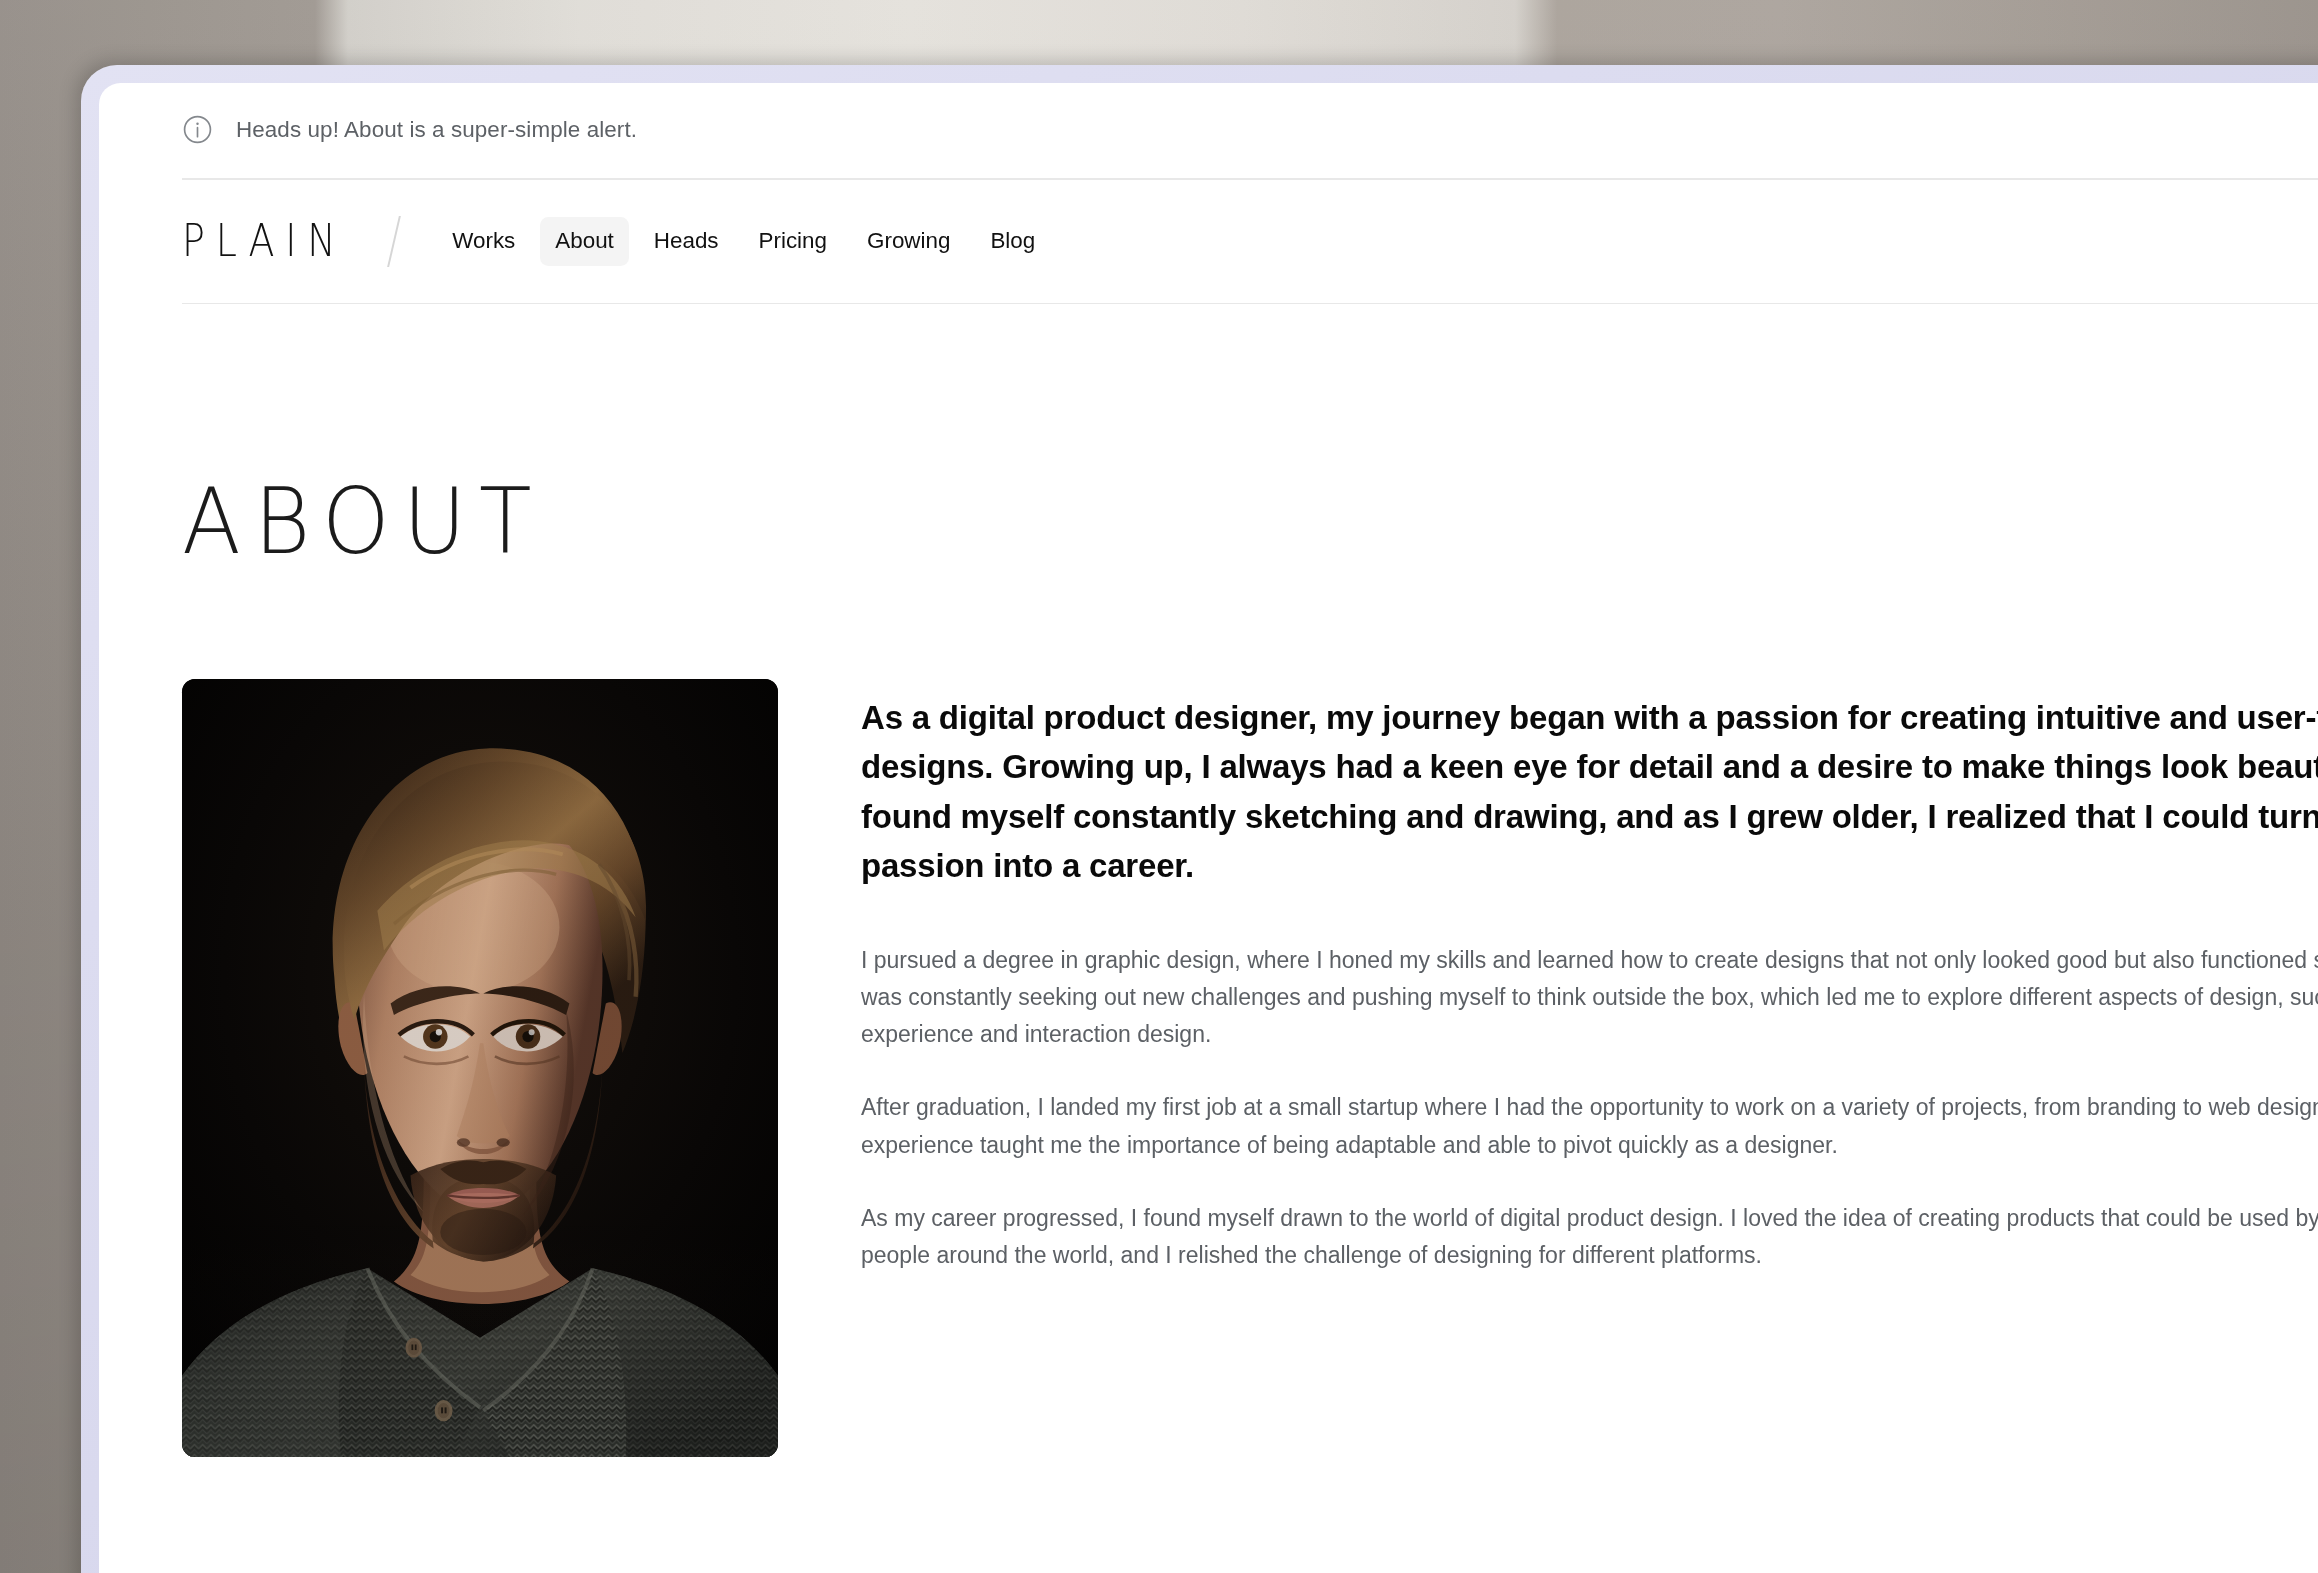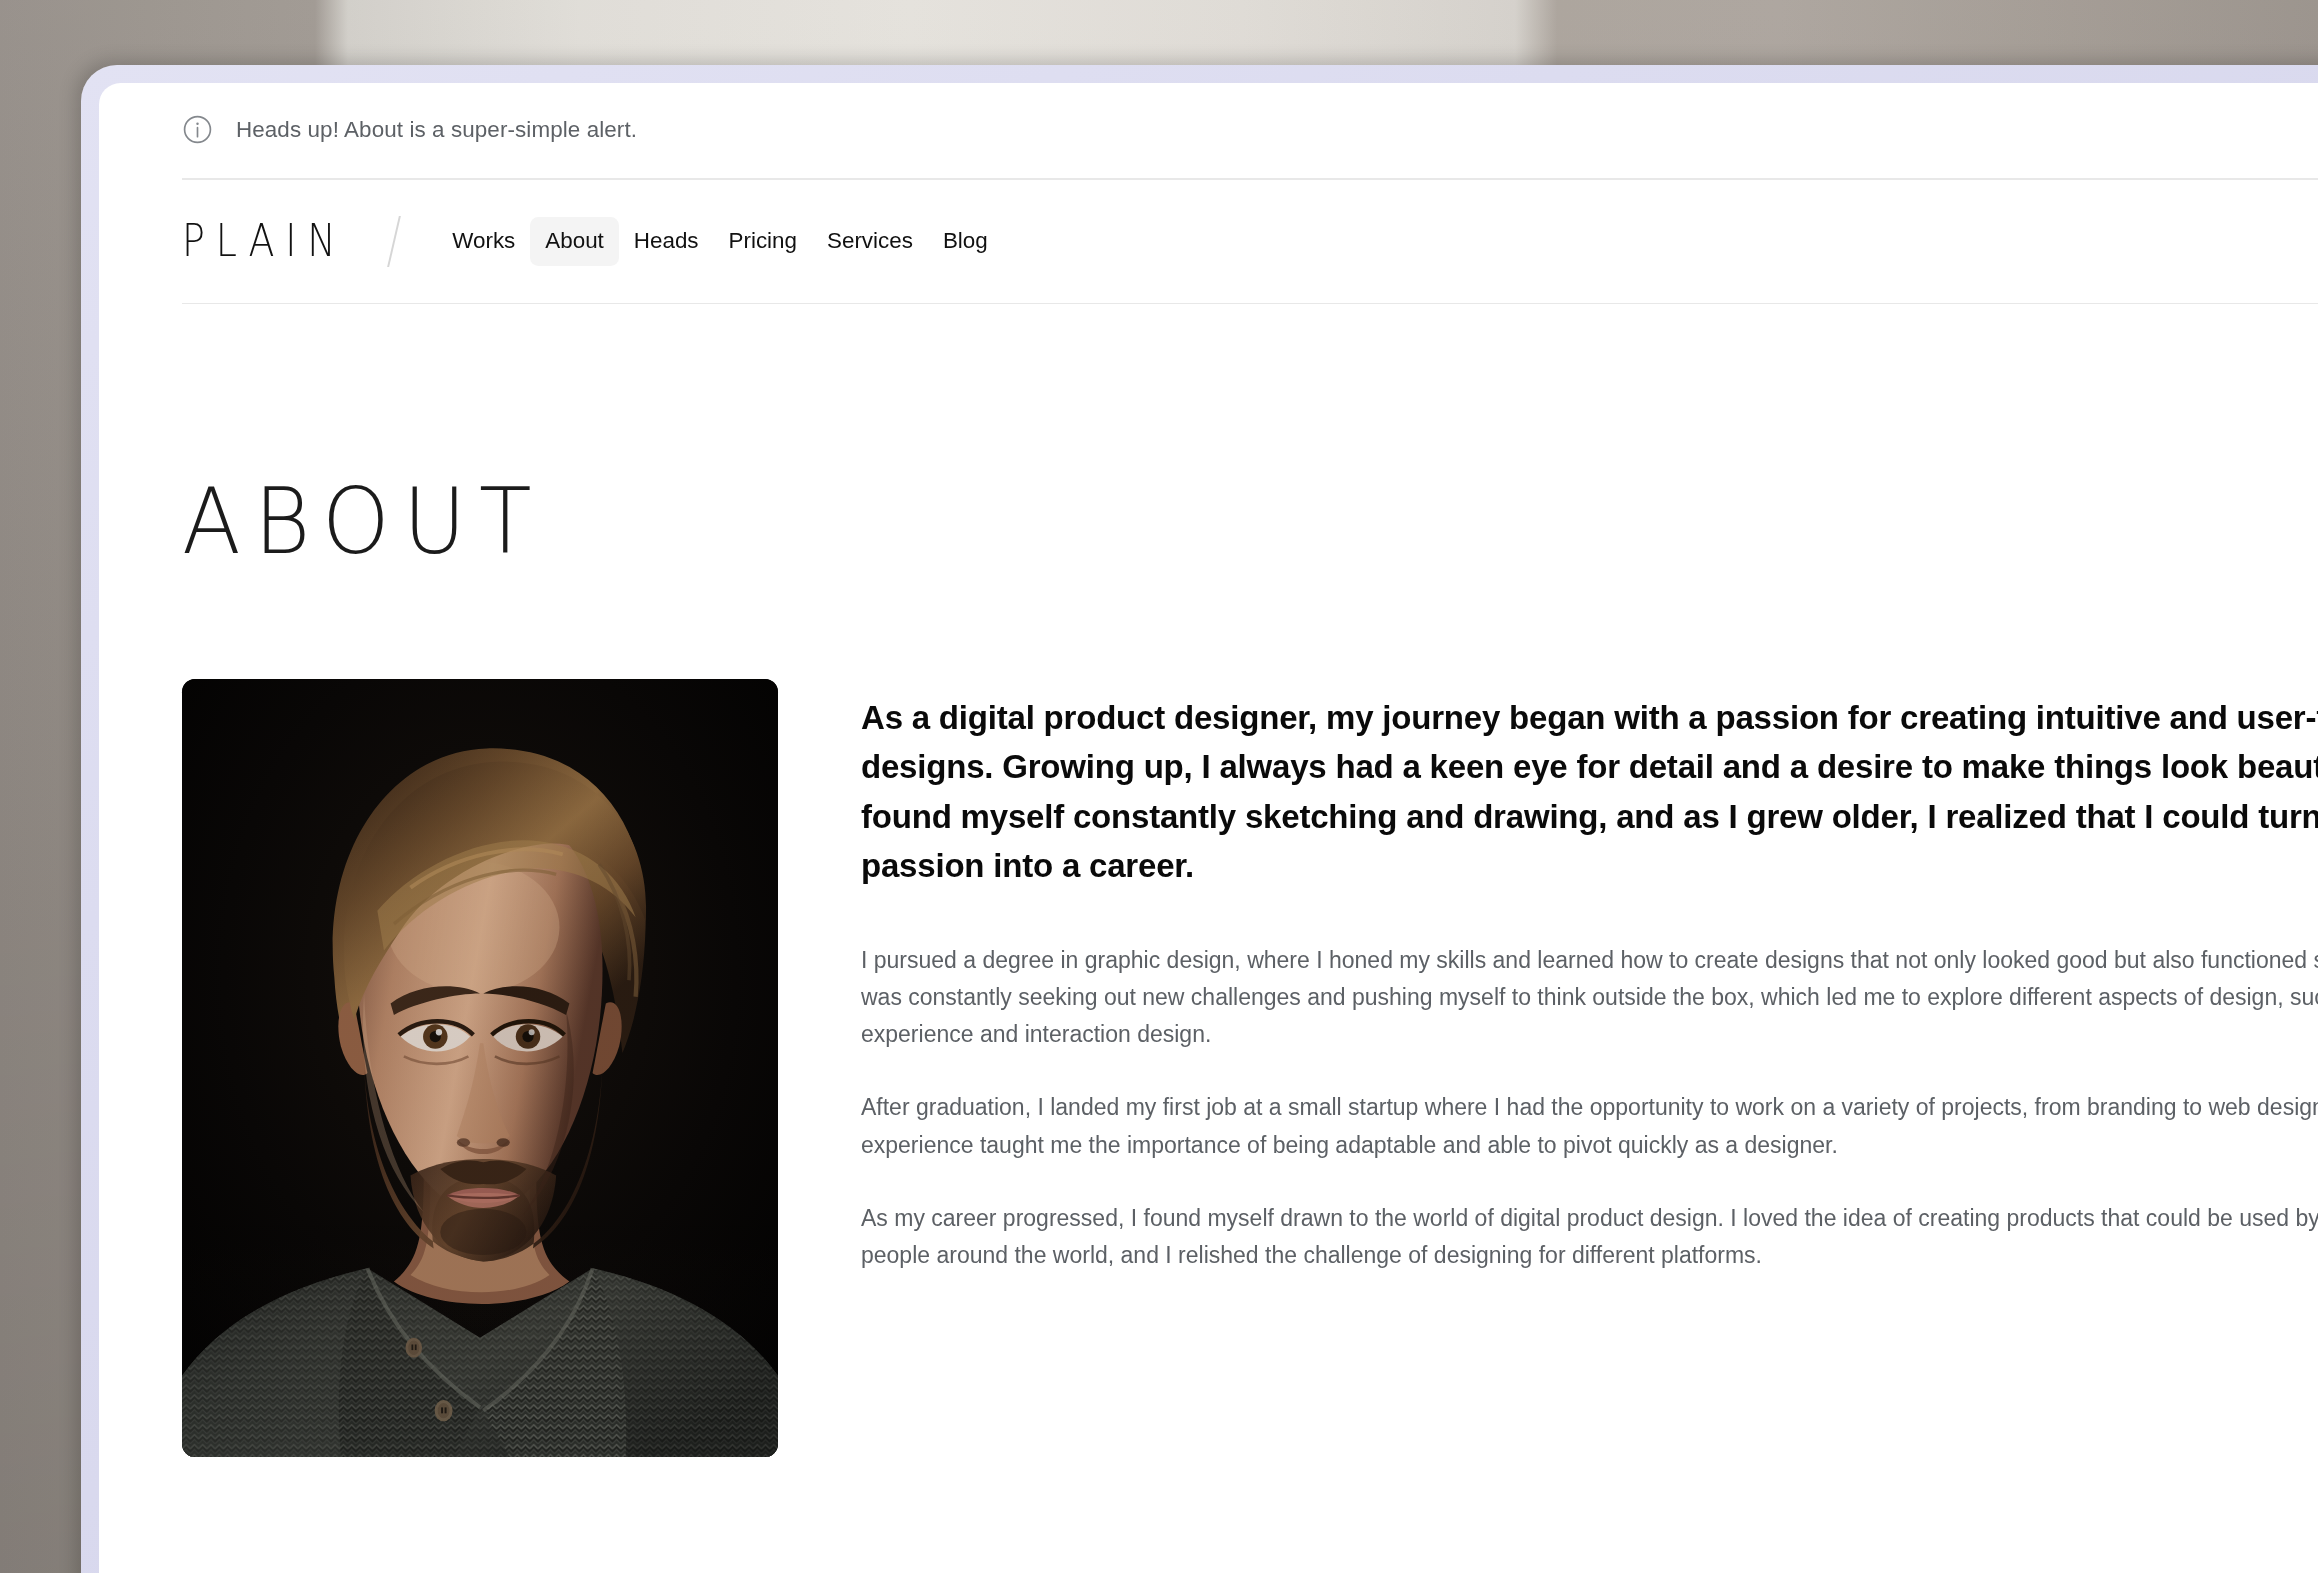--- a/index.html
+++ b/index.html
@@ -84,21 +84,21 @@
     transform-origin:left center;
     white-space:nowrap;
   }
   .nav-slash {
     margin:0 43px 0 46px;
     width:1.7px; height:51px;
     background:#d6d6d6;
     transform:skewX(-13deg);
     flex:0 0 auto;
   }
-  .nav-links { display:flex; align-items:center; }
+  .nav-links { display:flex; align-items:center; gap:10px; }
   .nav-link {
     font-size:22.4px; color:#111;
     padding:11.6px 15px;
     border-radius:8.3px;
     white-space:nowrap;
     cursor:pointer;
   }
   .nav-link.active { background:#f4f4f4; }
 
   .page-title {
@@ -169,21 +169,21 @@
       <div class="rule"></div>
 
       <nav class="nav">
         <div class="logo">PLAIN</div>
         <div class="nav-slash"></div>
         <div class="nav-links">
           <a class="nav-link">Works</a>
           <a class="nav-link active">About</a>
           <a class="nav-link">Heads</a>
           <a class="nav-link">Pricing</a>
-          <a class="nav-link">Services</a>
+          <a class="nav-link">Growing</a>
           <a class="nav-link">Blog</a>
         </div>
       </nav>
 
       <div class="rule"></div>
 
       <h1 class="page-title">ABOUT</h1>
 
       <div class="content">
 

